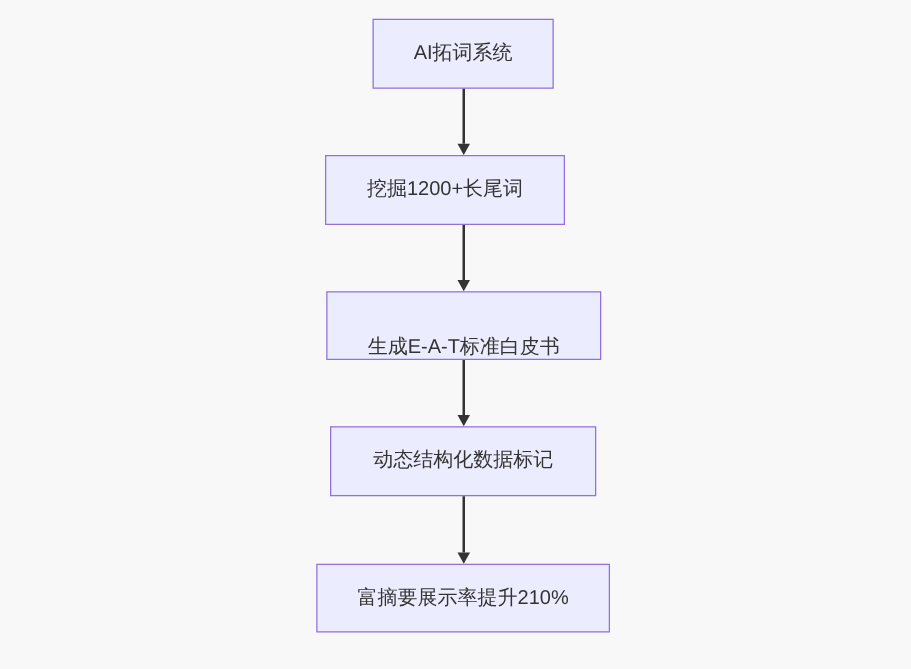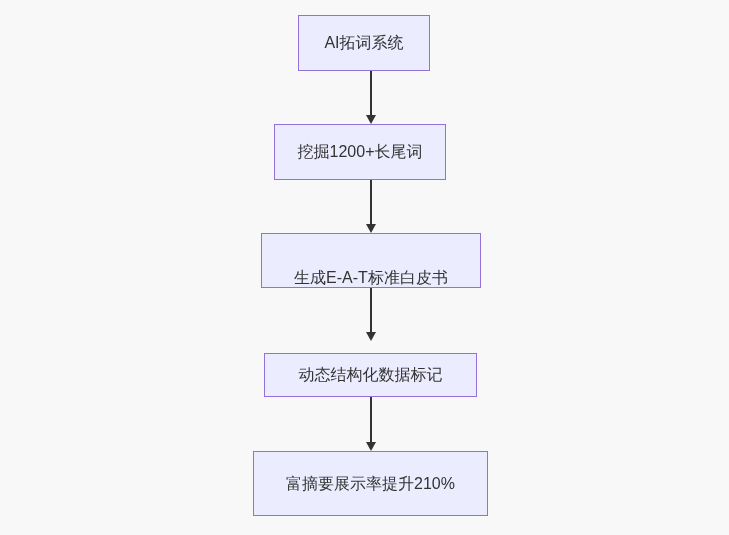--- a/index.html
+++ b/index.html
@@ -22,25 +22,25 @@
     border: 1.5px solid #9370DB;
     color: #333333;
     font-size: 16px;
     display: flex;
     align-items: center;
     justify-content: center;
     text-align: center;
     line-height: 1.2;
     white-space: nowrap;
   }
-  .n1 { left: 298px; top: 15px;  width: 132px; height: 56px; }
-  .n2 { left: 274px; top: 124px; width: 172px; height: 56px; text-align: center; }
+  .n1 { left: 298px; top: 15px;  width: 145px; height: 56px; }
+  .n2 { left: 260px; top: 124px; width: 192px; height: 56px; text-align: center; }
   .n3 { left: 261px; top: 233px; width: 220px; height: 55px; align-items: flex-end; }
-  .n4 { left: 264px; top: 341px; width: 213px; height: 44px; margin-top: 12px; }
-  .n5 { left: 253px; top: 451px; width: 235px; height: 65px; }
+  .n4 { left: 264px; top: 341px; width: 213px; height: 56px; }
+  .n5 { left: 253px; top: 451px; width: 235px; height: 55px; }
 
   .edge {
     position: absolute;
     left: 364px;
     width: 13px;
     display: flex;
     flex-direction: column;
     align-items: center;
   }
   .e1 { top: 71px;  height: 53px; }

